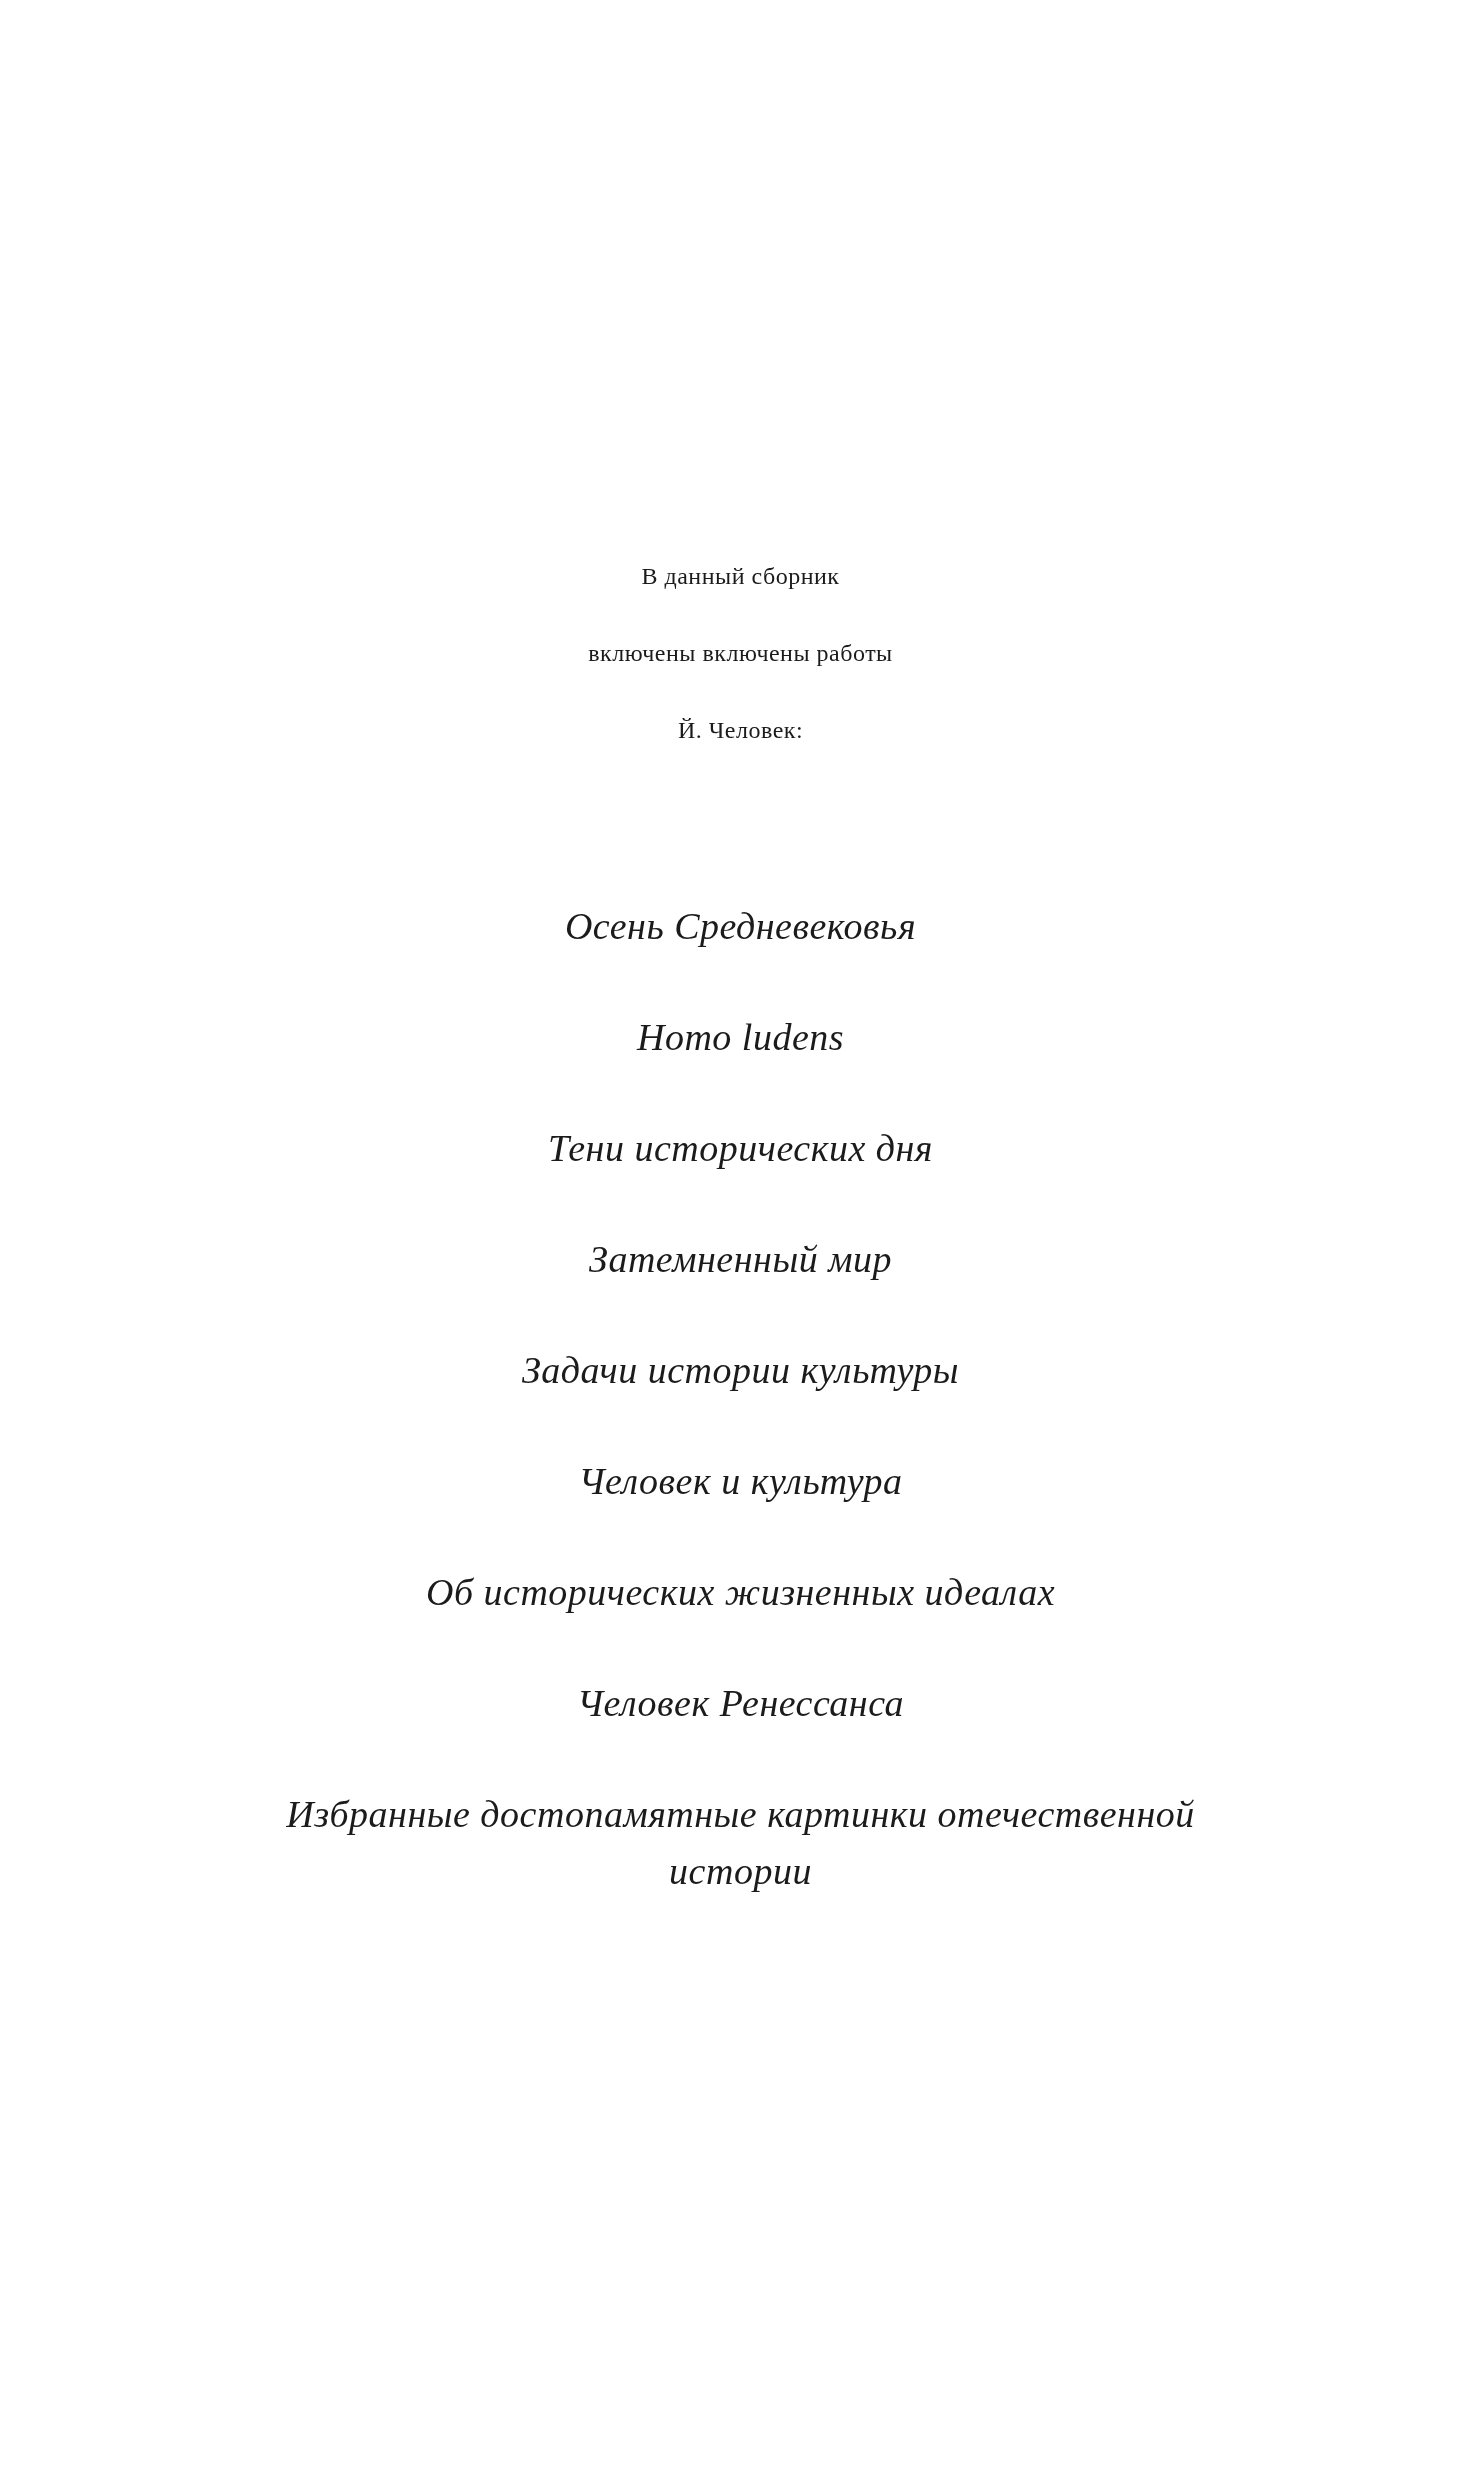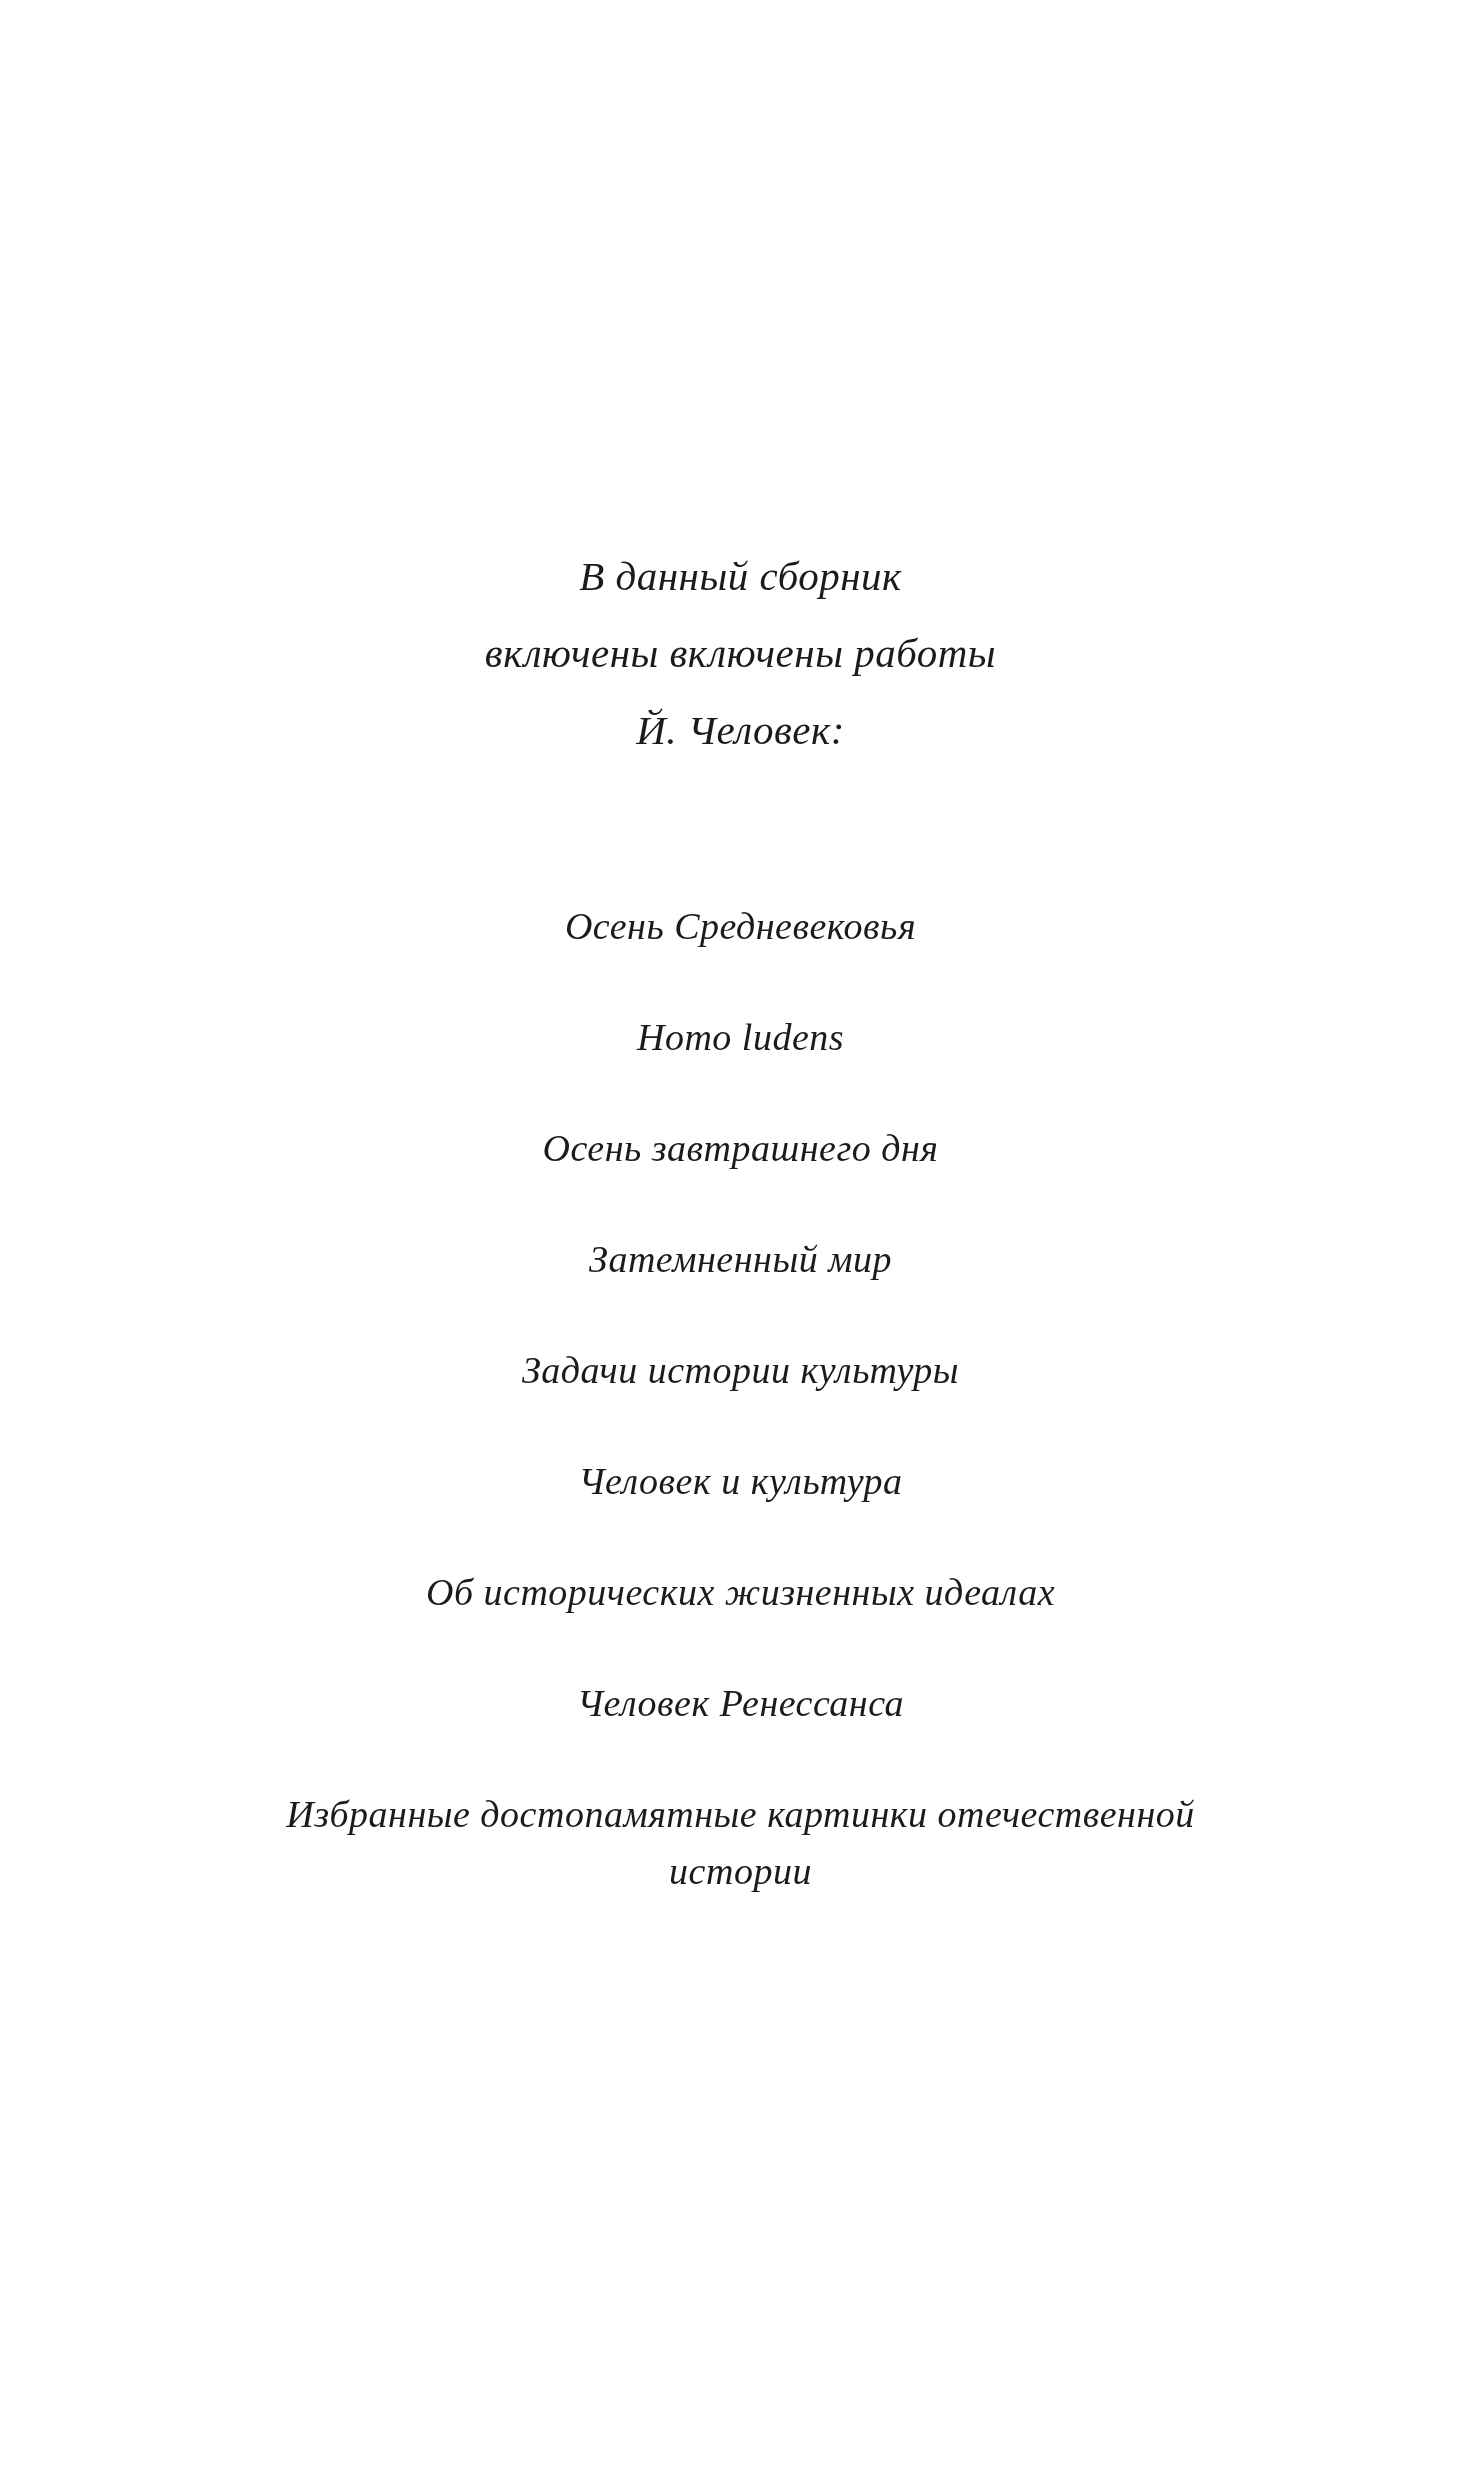--- a/index.html
+++ b/index.html
@@ -16,22 +16,21 @@
     overflow: hidden;
   }
   .page {
     width: 100%;
     height: 100%;
     box-sizing: border-box;
     padding-top: 538px;
     text-align: center;
   }
   .intro {
-    font-style: italic;
-    font-size: 41px;
+    font-size: 24px;
     line-height: 77px;
     letter-spacing: 0.5px;
   }
   .intro p {
     margin: 0;
   }
   .works {
     margin: 129px auto 0 auto;
     max-width: 956px;
     font-style: italic;
@@ -52,21 +51,21 @@
 <div class="page">
   <div class="intro">
     <p>В данный сборник</p>
     <p>включены включены работы</p>
     <p>Й. Человек:</p>
   </div>
 
   <div class="works">
       <div class="work-item">Осень Средневековья</div>
       <div class="work-item">Homo ludens</div>
-      <div class="work-item">Осень завтрашнего дня</div>
+      <div class="work-item">Тени исторических дня</div>
       <div class="work-item">Затемненный мир</div>
       <div class="work-item">Задачи истории культуры</div>
       <div class="work-item">Человек и культура</div>
       <div class="work-item">Об исторических жизненных идеалах</div>
       <div class="work-item">Человек Ренессанса</div>
       <div class="work-item">Избранные достопамятные картинки отечественной истории</div>
     </div>
 
 </div>
 

